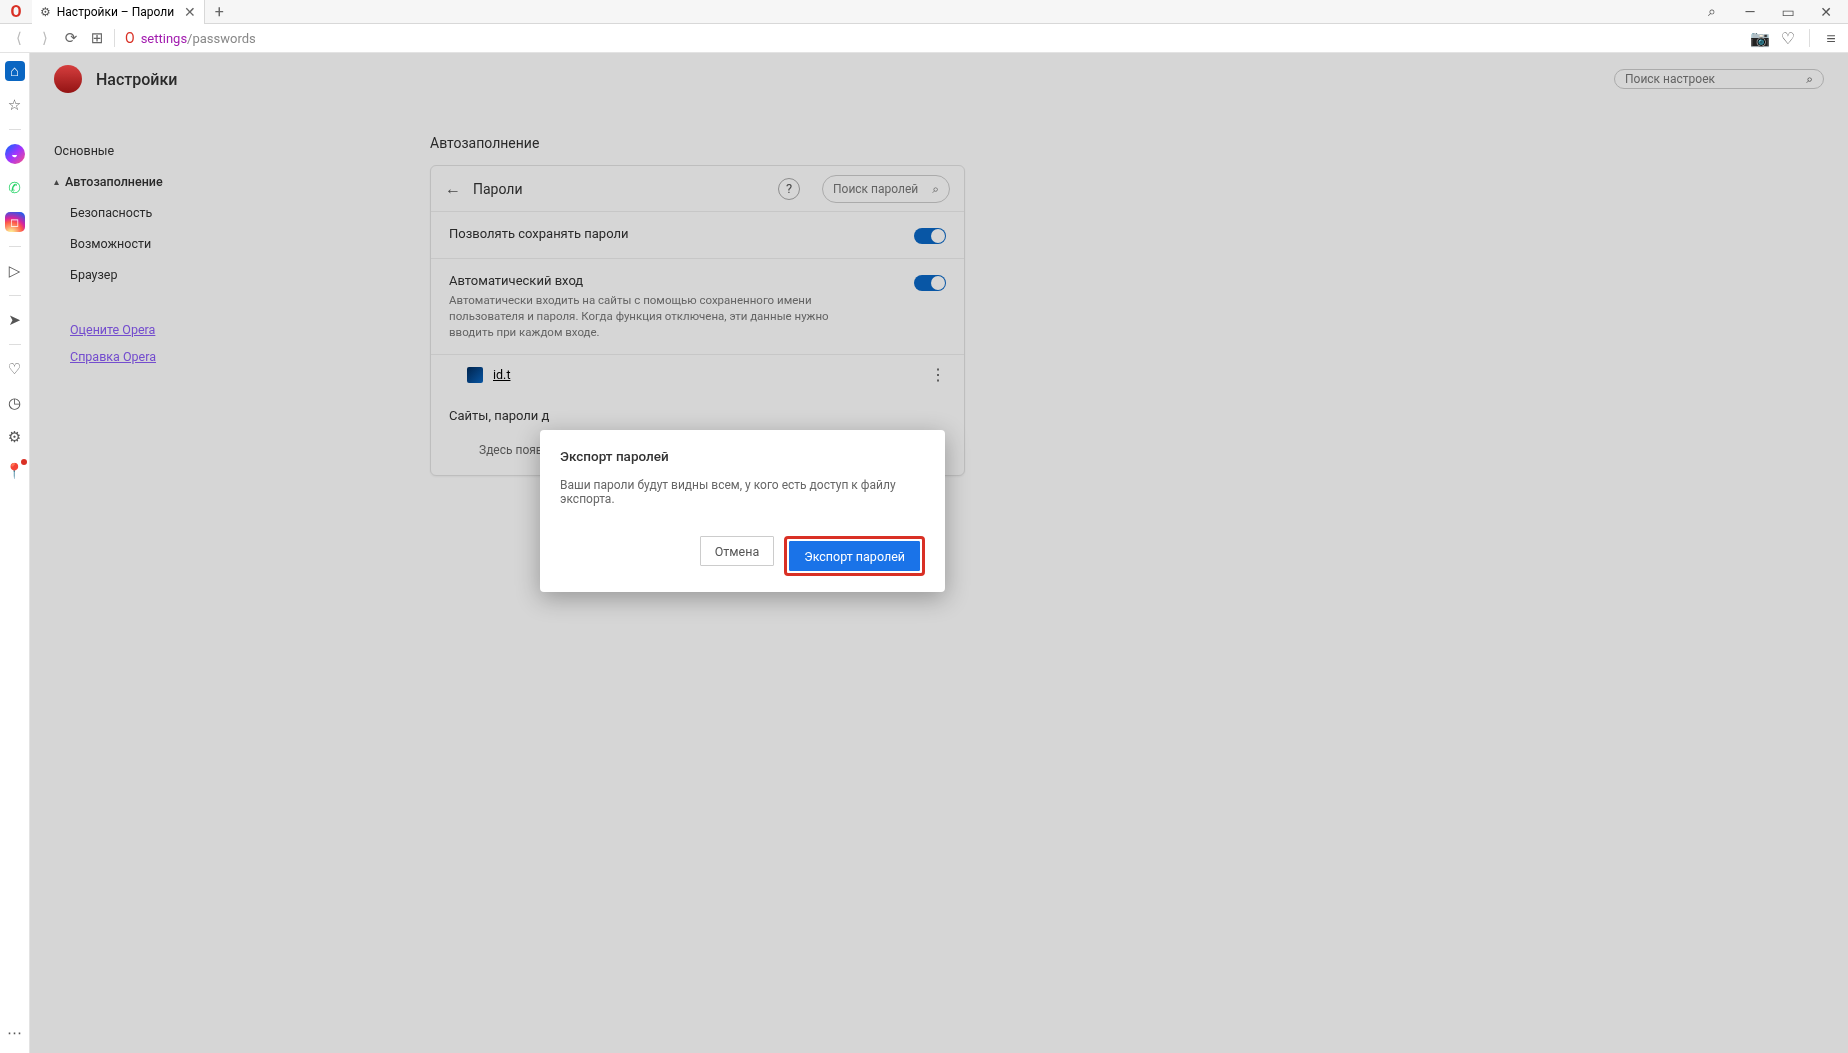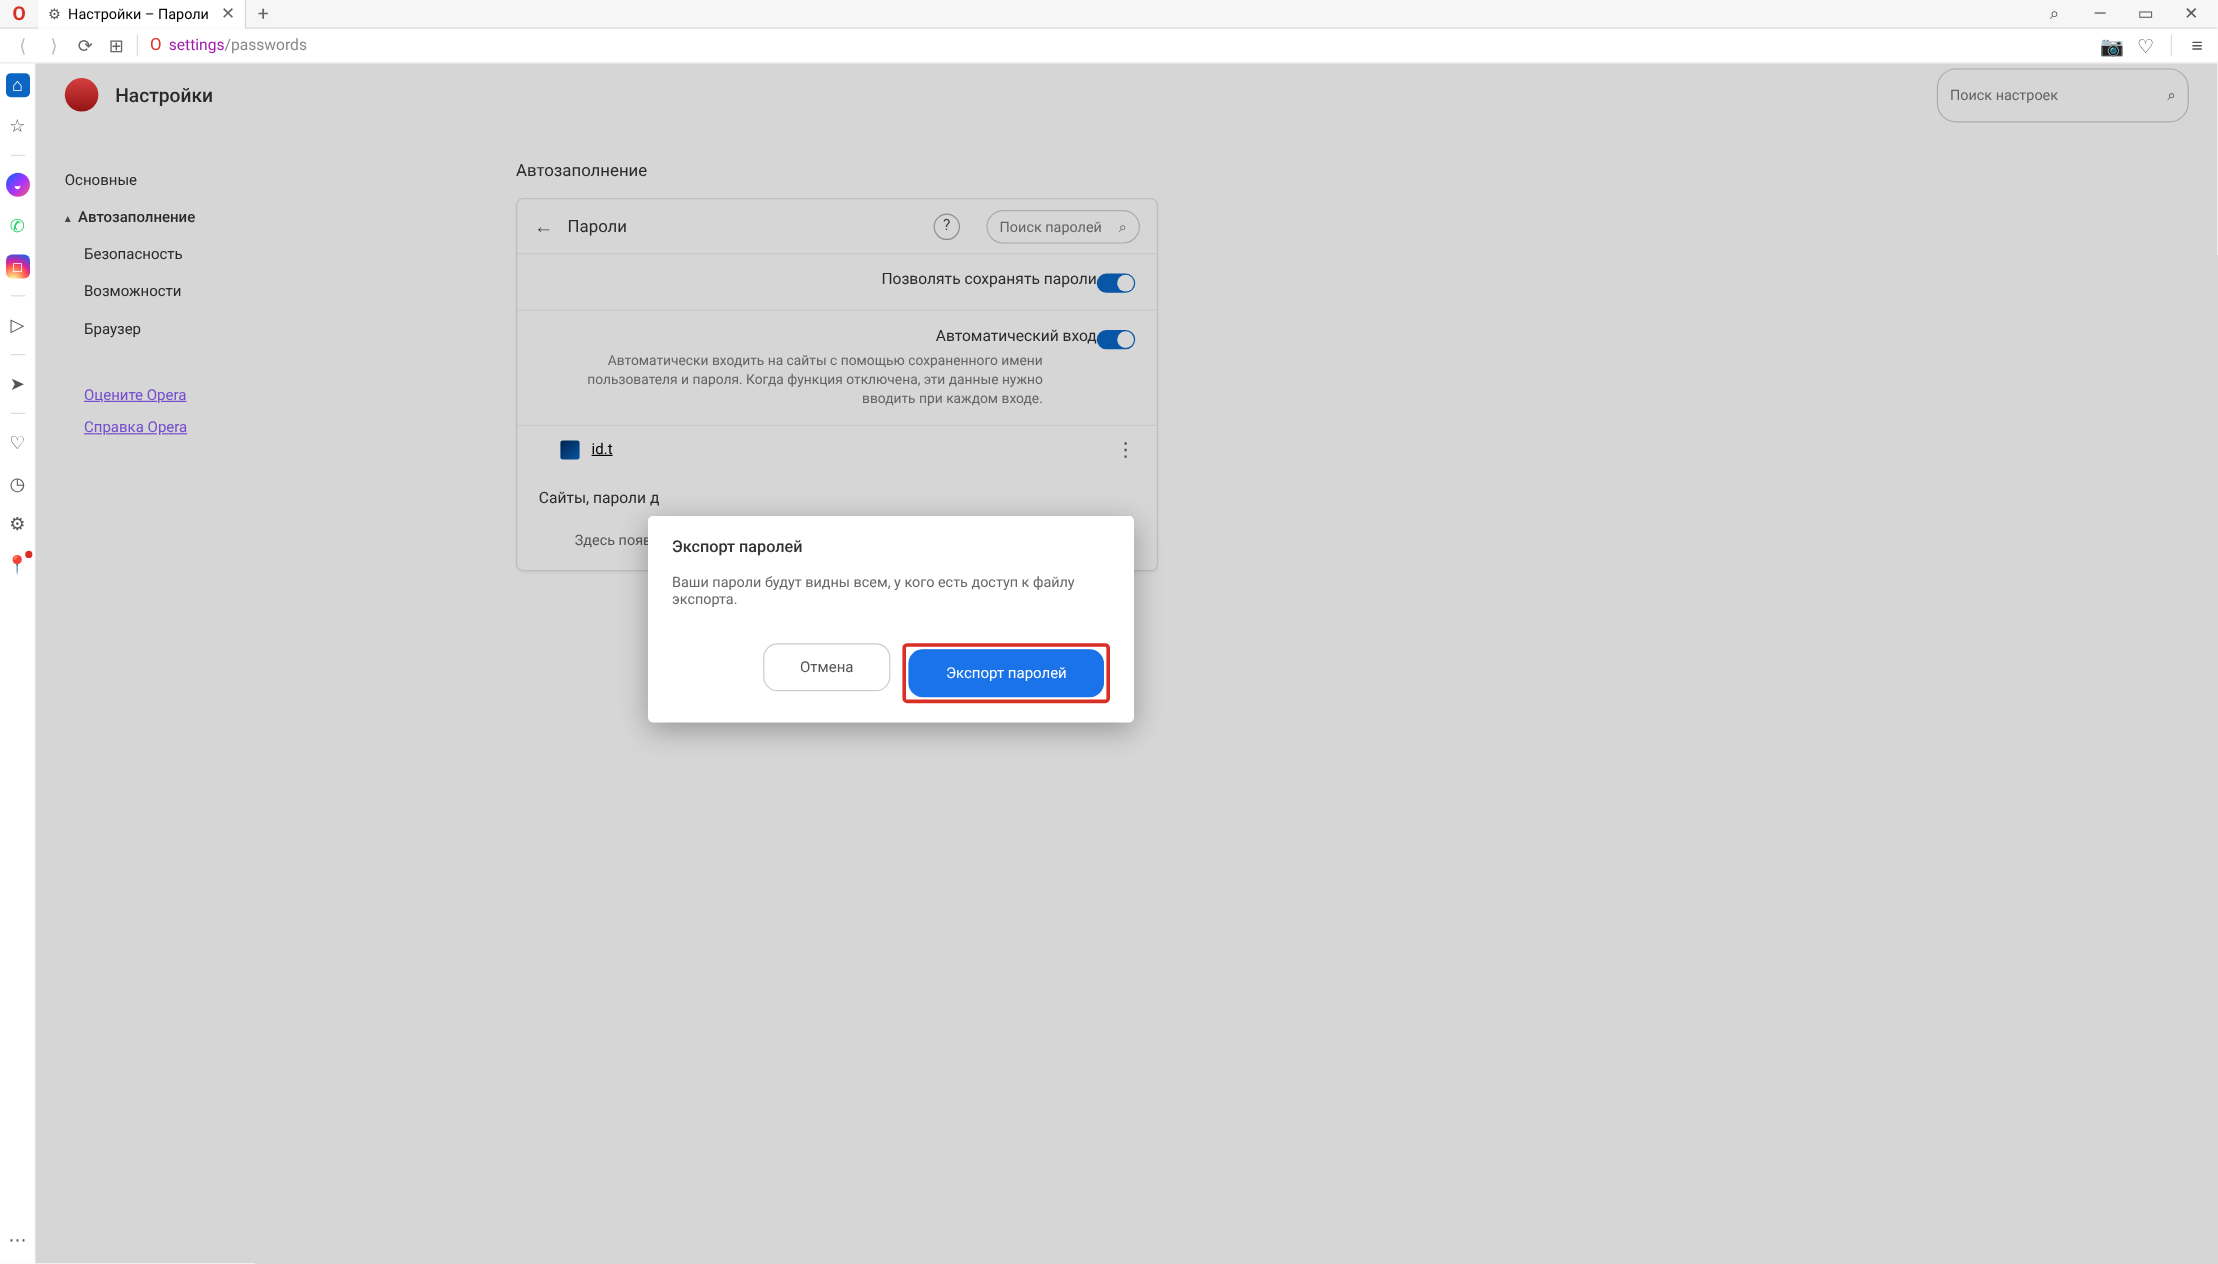--- a/index.html
+++ b/index.html
@@ -42,21 +42,21 @@
 .rail-ico .dot { position: absolute; top: -2px; right: -2px; width: 6px; height: 6px; background: #d93025; border-radius: 50%; }
 
 
 .dim-overlay { position: absolute; left: 30px; right: 0; top: 0; bottom: 0; background: rgba(0,0,0,0.16); }
 
 
 .settings-page { flex: 1; display: flex; flex-direction: column; background: #fff; }
 .settings-header { height: 52px; display: flex; align-items: center; padding: 0 24px; }
 .settings-header .icon-o { width: 28px; height: 28px; border-radius: 50%; background: linear-gradient(180deg, #ff4b4b, #b01818); margin-right: 14px; }
 .settings-header h1 { font-size: 16px; font-weight: 500; color: #333; }
-.settings-header .search-box { margin-left: auto; width: 210px; height: 45px; border: 1px solid #ccc; border-radius: 16px; display: flex; align-items: center; padding: 0 10px; font-size: 12px; color: #777; }
+.settings-header .search-box { margin-left: auto; width: 210px; height: 20px; border: 1px solid #ccc; border-radius: 16px; display: flex; align-items: center; padding: 0 10px; font-size: 12px; color: #777; }
 .settings-header .search-box .mag { margin-left: auto; color: #555; }
 
 .settings-body { flex: 1; display: flex; }
 
 
 .settings-sidebar { width: 220px; padding: 30px 0 0 24px; font-size: 12.5px; }
 .settings-sidebar .item { padding: 8px 0; color: #333; cursor: pointer; }
 .settings-sidebar .item.sub { padding-left: 16px; }
 .settings-sidebar .expand { display: flex; align-items: center; gap: 6px; font-weight: 500; }
 .settings-sidebar .chev { font-size: 10px; color: #555; }
@@ -70,21 +70,21 @@
 .panel-header { height: 46px; display: flex; align-items: center; padding: 0 14px; border-bottom: 1px solid #eee; gap: 12px; }
 .panel-header .back { color: #555; font-size: 16px; cursor: pointer; }
 .panel-header .title { font-size: 14px; color: #333; }
 .panel-header .spacer { flex: 1; }
 .panel-header .help-ico { width: 22px; height: 22px; border: 1px solid #aaa; border-radius: 50%; display: flex; align-items: center; justify-content: center; font-size: 13px; color: #555; cursor: pointer; }
 .panel-header .search-passwords { height: 28px; border: 1px solid #ccc; border-radius: 14px; display: flex; align-items: center; padding: 0 10px; font-size: 12px; color: #777; margin-left: 10px; width: 128px; }
 .panel-header .search-passwords .mag { margin-left: auto; }
 
 .panel-row { padding: 14px 18px; border-bottom: 1px solid #eee; display: flex; align-items: flex-start; }
 .panel-row:last-child { border-bottom: none; }
-.panel-row .text-col { flex: 1; text-align: right; }
+.panel-row .text-col { flex: 1; }
 .panel-row .row-title { font-size: 13px; color: #333; }
 .panel-row .row-desc { font-size: 11.5px; color: #777; margin-top: 4px; line-height: 1.4; max-width: 420px; }
 .toggle { width: 32px; height: 16px; background: #0a67c5; border-radius: 8px; position: relative; margin-top: 2px; }
 .toggle::after { content: ""; position: absolute; right: 1px; top: 1px; width: 14px; height: 14px; background: #fff; border-radius: 50%; }
 
 .panel-section-row { padding: 14px 18px; display: flex; align-items: center; }
 .panel-section-row .sec-title { font-size: 13px; color: #333; flex: 1; }
 .panel-section-row .kebab { color: #555; font-size: 16px; cursor: pointer; }
 
 .site-header-row { padding: 6px 18px 6px 50px; font-size: 12px; color: #666; }
@@ -94,21 +94,21 @@
 .site-row .kebab { margin-left: auto; color: #555; cursor: pointer; }
 
 .never-row { padding: 14px 18px; font-size: 13px; color: #333; }
 .never-desc { padding: 6px 18px 18px 48px; font-size: 12px; color: #666; }
 
 
 .modal { position: absolute; left: 540px; top: 377px; width: 405px; background: #fff; border-radius: 4px; box-shadow: 0 6px 24px rgba(0,0,0,0.3); padding: 18px 20px 16px 20px; z-index: 10; }
 .modal h2 { font-size: 13.5px; color: #333; font-weight: 500; margin-bottom: 14px; }
 .modal p { font-size: 12px; color: #666; margin-bottom: 30px; }
 .modal .buttons { display: flex; justify-content: flex-end; gap: 10px; }
-.btn { height: 40px; padding: 0 30px; border-radius: 12px; font-size: 12.5px; cursor: pointer; display: flex; align-items: center; }
+.btn { height: 30px; padding: 0 14px; border-radius: 1px; font-size: 12.5px; cursor: pointer; display: flex; align-items: center; }
 .btn-cancel { background: #fff; border: 1px solid #ccc; color: #555; }
 .btn-primary-wrap { border: 3px solid #d93025; border-radius: 4px; padding: 2px; }
 .btn-primary { background: #1a73e8; color: #fff; border: 1px solid #1a73e8; }
 </style>
 </head>
 <body>
 
 <div class="tab-strip">
   <div class="opera-logo">
       <span class="opera-o">O</span>

